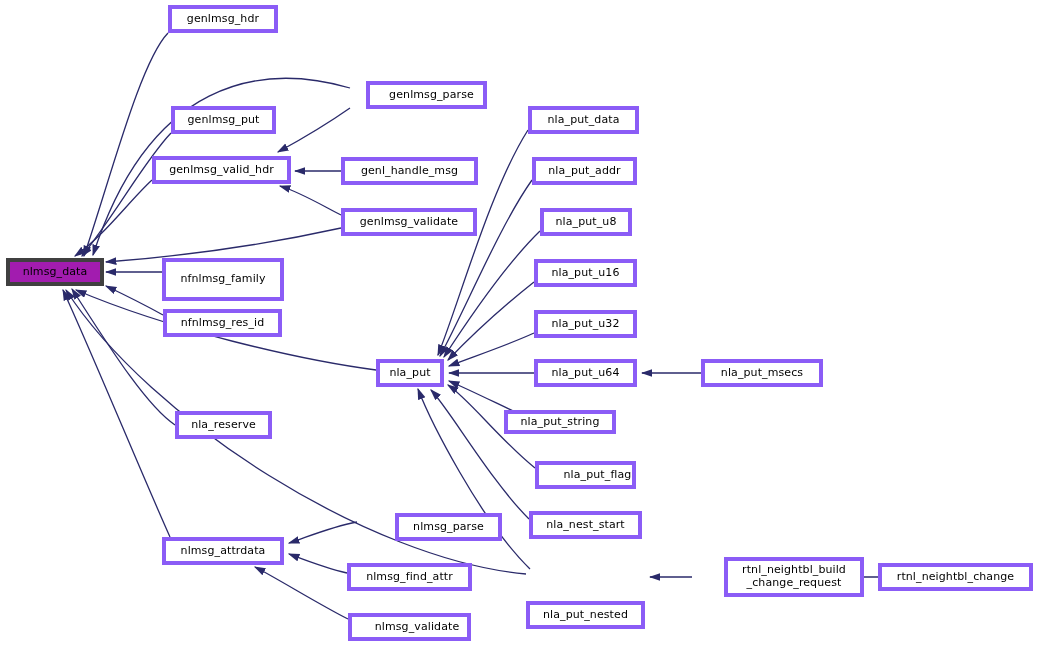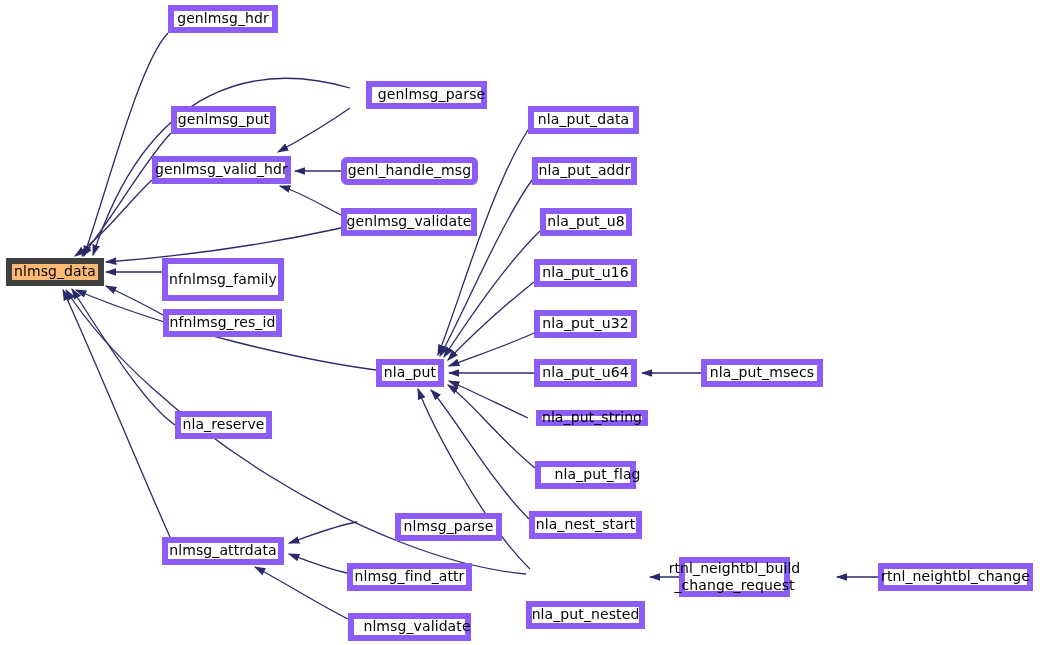--- a/index.html
+++ b/index.html
@@ -18,35 +18,35 @@
   #edges {
     position: absolute;
     left: 0;
     top: 0;
     width: 1040px;
     height: 645px;
   }
   .node {
     position: absolute;
     box-sizing: border-box;
-    border: 6px solid #8b5cf6;
+    border: 4px solid #8b5cf6;
     background: #ffffff;
     color: #000000;
-    font-size: 14px;
+    font-size: 11px;
     line-height: 1.12;
     display: flex;
     align-items: center;
     justify-content: center;
     text-align: center;
     white-space: pre;
     letter-spacing: 0.1px;
     z-index: 3;
   }
   .node.current {
-    background: #fdba74;
+    background: #a21caf;
     border-color: #404040;
   }
   .node.multiline {
     line-height: 1.18;
     white-space: pre-line;
   }
 </style>
 </head>
 <body>
 
@@ -89,38 +89,38 @@
         <path d="M 347,573 C 325,568 305,560 289,554" fill="none" stroke="#2a2a6a" stroke-width="1.3" marker-end="url(#arrowhead)"></path>
         <path d="M 348,619 C 320,605 280,580 255,567" fill="none" stroke="#2a2a6a" stroke-width="1.3" marker-end="url(#arrowhead)"></path>
       </g>
   </svg>
   <div id="node-layer">
       <div class="node current" style="left: 6px; top: 258px; width: 98px; height: 28px;">nlmsg_data</div>
       <div class="node" style="left: 168px; top: 5px; width: 110px; height: 28px;">genlmsg_hdr</div>
       <div class="node" style="left: 366px; top: 81px; width: 121px; height: 28px; padding-left: 10px;">genlmsg_parse</div>
       <div class="node" style="left: 171px; top: 106px; width: 105px; height: 28px;">genlmsg_put</div>
       <div class="node" style="left: 152px; top: 156px; width: 139px; height: 28px;">genlmsg_valid_hdr</div>
-      <div class="node" style="left: 341px; top: 157px; width: 137px; height: 28px; border-radius: 6px;">genl_handle_msg</div>
+      <div class="node" style="left: 341px; top: 157px; width: 137px; height: 28px;">genl_handle_msg</div>
       <div class="node" style="left: 341px; top: 208px; width: 136px; height: 28px;">genlmsg_validate</div>
       <div class="node" style="left: 162px; top: 258px; width: 122px; height: 43px;">nfnlmsg_family</div>
       <div class="node" style="left: 163px; top: 309px; width: 119px; height: 28px;">nfnlmsg_res_id</div>
       <div class="node" style="left: 376px; top: 359px; width: 68px; height: 28px;">nla_put</div>
       <div class="node" style="left: 175px; top: 411px; width: 97px; height: 28px;">nla_reserve</div>
       <div class="node" style="left: 162px; top: 537px; width: 122px; height: 28px;">nlmsg_attrdata</div>
       <div class="node" style="left: 357px; top: 513px; width: 107px; height: 28px; margin-left: 38px;">nlmsg_parse</div>
       <div class="node" style="left: 347px; top: 563px; width: 125px; height: 28px;">nlmsg_find_attr</div>
       <div class="node" style="left: 348px; top: 613px; width: 123px; height: 28px; padding-left: 15px;">nlmsg_validate</div>
       <div class="node" style="left: 528px; top: 106px; width: 111px; height: 28px;">nla_put_data</div>
       <div class="node" style="left: 532px; top: 157px; width: 105px; height: 28px;">nla_put_addr</div>
       <div class="node" style="left: 540px; top: 208px; width: 92px; height: 28px;">nla_put_u8</div>
       <div class="node" style="left: 534px; top: 259px; width: 103px; height: 28px;">nla_put_u16</div>
       <div class="node" style="left: 534px; top: 310px; width: 103px; height: 28px;">nla_put_u32</div>
       <div class="node" style="left: 534px; top: 359px; width: 103px; height: 28px;">nla_put_u64</div>
       <div class="node" style="left: 701px; top: 359px; width: 122px; height: 28px;">nla_put_msecs</div>
-      <div class="node" style="left: 536px; top: 410px; width: 112px; height: 16px; text-align: right;">nla_put_string</div>
+      <div class="node" style="left: 504px; top: 410px; width: 112px; height: 24px; text-align: right;">nla_put_string</div>
       <div class="node" style="left: 535px; top: 461px; width: 101px; height: 28px; padding-left: 24px;">nla_put_flag</div>
       <div class="node" style="left: 529px; top: 511px; width: 113px; height: 28px;">nla_nest_start</div>
       <div class="node" style="left: 526px; top: 562px; width: 119px; height: 28px; margin-top: 39px;">nla_put_nested</div>
-      <div class="node multiline" style="left: 679px; top: 557px; width: 111px; height: 40px;">rtnl_neightbl_build
+      <div class="node multiline" style="left: 724px; top: 557px; width: 140px; height: 40px;">rtnl_neightbl_build
 _change_request</div>
       <div class="node" style="left: 878px; top: 563px; width: 155px; height: 28px;">rtnl_neightbl_change</div>
     </div>
 </div>
 
 </body></html>

